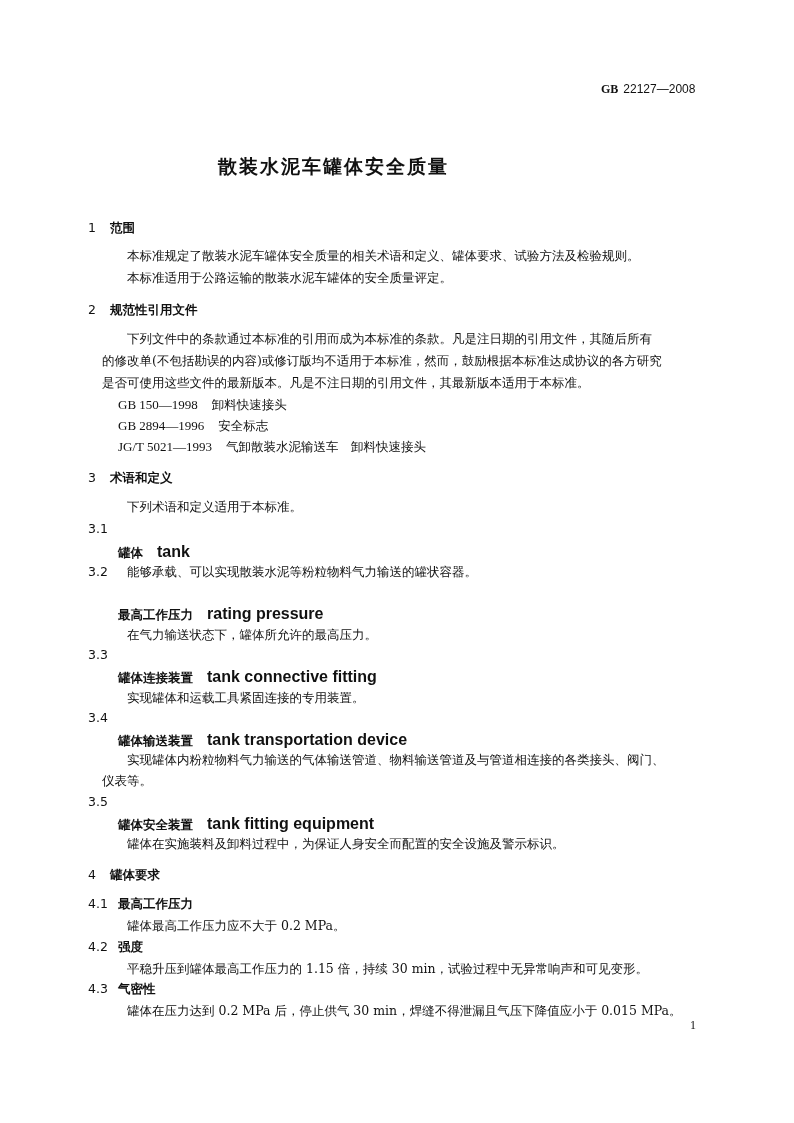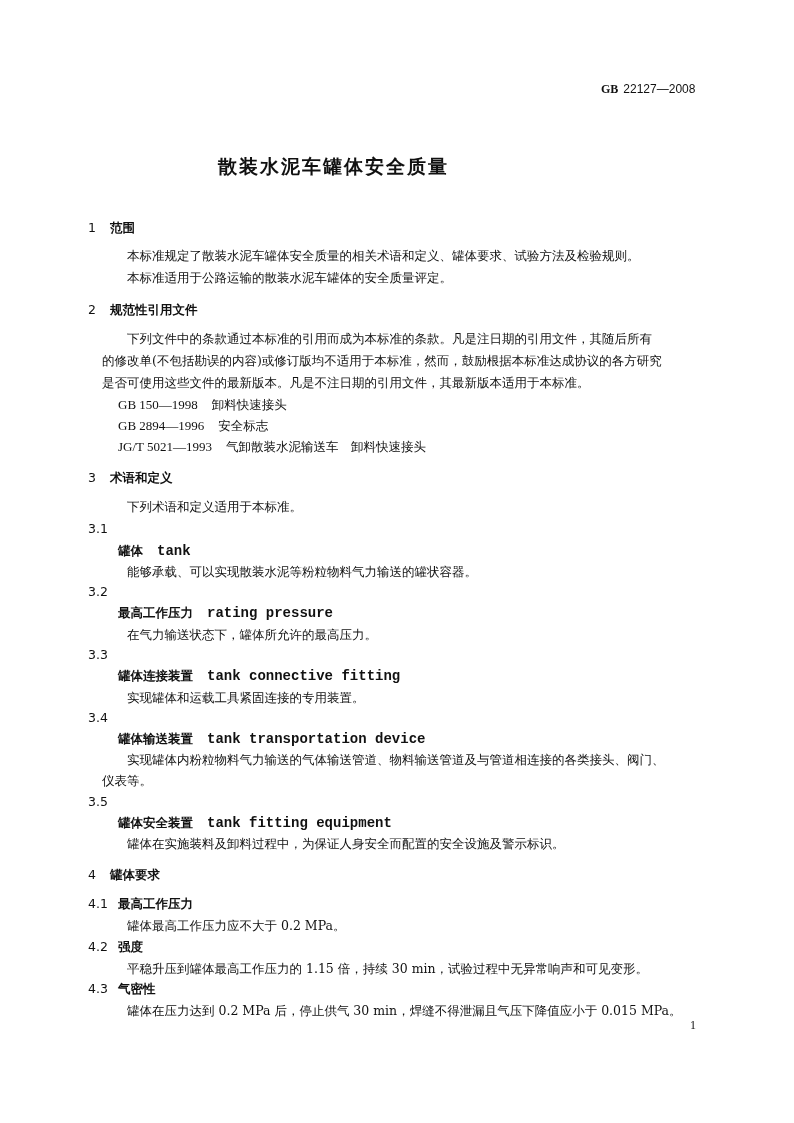--- a/index.html
+++ b/index.html
@@ -11,21 +11,21 @@
   .title { left: 0; width: 667px; text-align: center; top: 154px; font-size: 19px; font-weight: bold;
            font-family: Liberation Mono, monospace; letter-spacing: 2px; }
   .h1 { left: 88px; font-size: 12.5px; font-weight: bold; font-family: "DejaVu Sans", sans-serif; }
   .h1 .num { display: inline-block; width: 22px; font-weight: normal; }
   .h2 { left: 88px; font-size: 12.5px; font-family: "DejaVu Sans", sans-serif; }
   .h2 .num { display: inline-block; width: 30px; }
   .h2 .lbl { font-weight: bold; }
   .p { left: 118px; font-size: 12.5px; margin-left: 9px; }
   .p0 { left: 88px; font-size: 12.5px; padding-left: 14px; }
   .term { left: 118px; font-size: 12.5px; font-weight: bold; font-family: "DejaVu Sans", sans-serif; }
-  .term .en { font-family: Liberation Mono, monospace; margin-left: 14px; font-size: 14px; margin-top: 29px; }
+  .term .en { font-family: Liberation Sans, sans-serif; margin-left: 14px; font-size: 16px; margin-top: 29px; }
   .ref { left: 118px; font-size: 12.5px; }
   .ref .code { font-family: "Liberation Serif", serif; font-size: 13px; margin-right: 14px; }
   .pageno { left: 690px; top: 1018px; font-size: 12px; font-family: "Liberation Serif", serif; }
 </style>
 </head>
 <body>
 
 <div class="abs std-no"><b>GB</b><span>22127—2008</span></div>
 
 <div class="abs title">散装水泥车罐体安全质量</div>
@@ -42,21 +42,21 @@
 <div class="abs ref" style="top:418px"><span class="code">GB 2894—1996</span><span>安全标志</span></div>
 <div class="abs ref" style="top:439px"><span class="code">JG/T 5021—1993</span><span>气卸散装水泥输送车　卸料快速接头</span></div>
 
 <div class="abs h1" style="top:470px"><span class="num">3</span><span>术语和定义</span></div>
 <div class="abs p" style="top:499px">下列术语和定义适用于本标准。</div>
 
 <div class="abs h2" style="top:521px">3.1</div>
 <div class="abs term" style="top:543px"><span>罐体</span><span class="en">tank</span></div>
 <div class="abs p" style="top:564px">能够承载、可以实现散装水泥等粉粒物料气力输送的罐状容器。</div>
 
-<div class="abs h2" style="top:584px">3.2</div>
+<div class="abs h2" style="top:564px">3.2</div>
 <div class="abs term" style="top:605px"><span>最高工作压力</span><span class="en">rating pressure</span></div>
 <div class="abs p" style="top:627px">在气力输送状态下，罐体所允许的最高压力。</div>
 
 <div class="abs h2" style="top:647px">3.3</div>
 <div class="abs term" style="top:668px"><span>罐体连接装置</span><span class="en">tank connective fitting</span></div>
 <div class="abs p" style="top:690px">实现罐体和运载工具紧固连接的专用装置。</div>
 
 <div class="abs h2" style="top:710px">3.4</div>
 <div class="abs term" style="top:731px"><span>罐体输送装置</span><span class="en">tank transportation device</span></div>
 <div class="abs p" style="top:752px">实现罐体内粉粒物料气力输送的气体输送管道、物料输送管道及与管道相连接的各类接头、阀门、</div>

